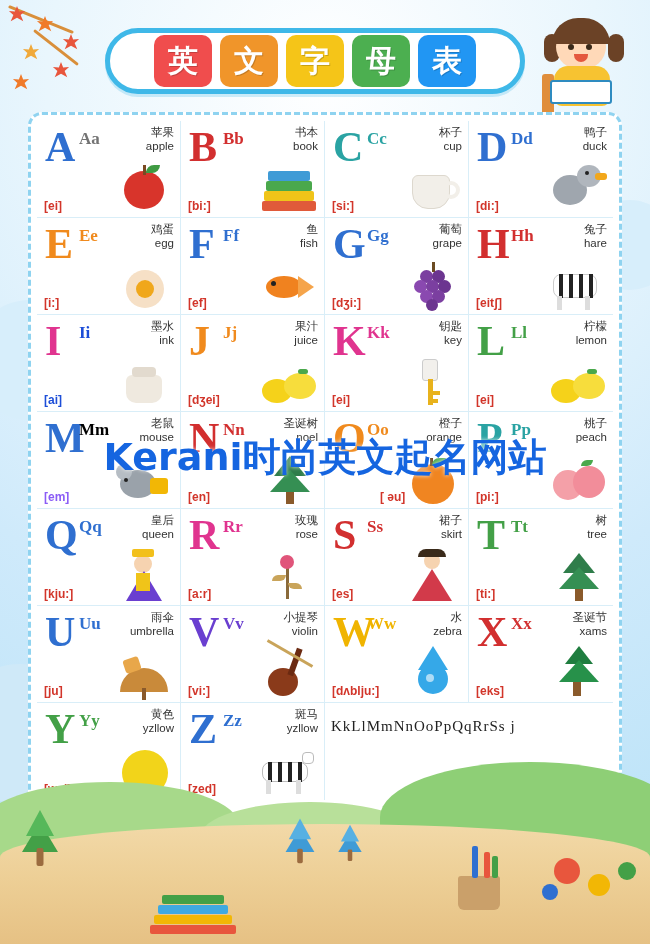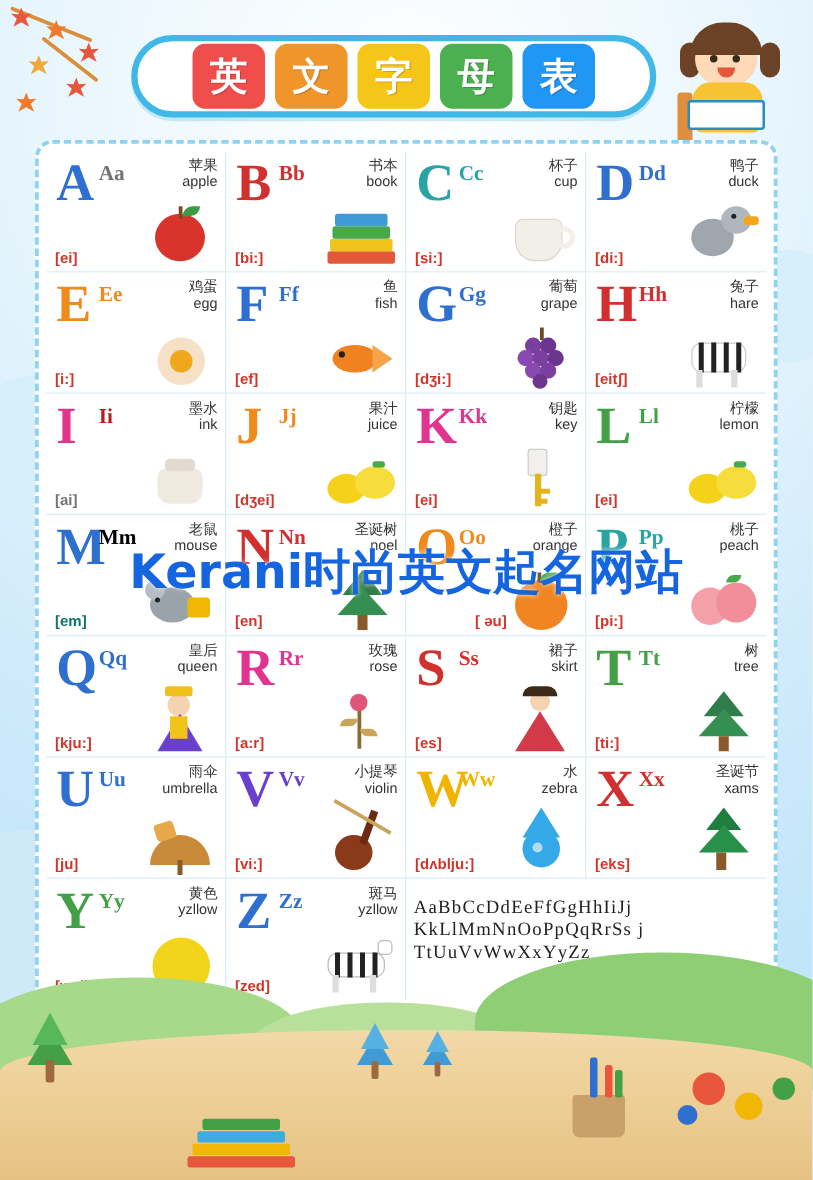--- a/index.html
+++ b/index.html
@@ -273,24 +273,24 @@
           <div class="cn">兔子</div>
           <div class="en">hare</div>
           <div class="ipa" style="color: rgb(210, 53, 42);">[eitʃ]</div>
         </div>
         <div class="cell">
           <div class="pic">
             <div class="rect" style="left:12px;top:24px;width:36px;height:28px;background:#efe9df;border-radius:6px 6px 10px 10px;"></div>
            <div class="rect" style="left:18px;top:16px;width:24px;height:10px;background:#e2dace;border-radius:4px;"></div>
           </div>
           <div class="bigletter" style="color: rgb(224, 52, 143);">I</div>
-          <div class="smallpair" style="color: #b91c1c;">Ii</div>
+          <div class="smallpair" style="color: #1d4ed8;">Ii</div>
           <div class="cn">墨水</div>
           <div class="en">ink</div>
-          <div class="ipa" style="color: #737373;">[ai]</div>
+          <div class="ipa" style="color: #1d4ed8;">[ai]</div>
         </div>
         <div class="cell">
           <div class="pic">
             <div class="circ" style="left:4px;top:28px;width:30px;height:24px;background:#f5d21a;"></div>
            <div class="circ" style="left:26px;top:22px;width:32px;height:26px;background:#f7dd3c;"></div>
            <div class="rect" style="left:40px;top:18px;width:10px;height:5px;background:#4aa84c;border-radius:4px;"></div>
           </div>
           <div class="bigletter" style="color: rgb(240, 138, 29);">J</div>
           <div class="smallpair" style="color: rgb(240, 138, 29);">Jj</div>
           <div class="cn">果汁</div>
@@ -326,21 +326,21 @@
           <div class="pic">
             <div class="circ" style="left:6px;top:22px;width:36px;height:28px;background:#9aa2aa;"></div>
            <div class="circ" style="left:2px;top:16px;width:16px;height:16px;background:#b6bdc4;"></div>
            <div class="circ" style="left:10px;top:30px;width:4px;height:4px;background:#222;"></div>
            <div class="rect" style="left:36px;top:30px;width:18px;height:16px;background:#f2b705;border-radius:3px;"></div>
           </div>
           <div class="bigletter" style="color: rgb(47, 111, 208);">M</div>
           <div class="smallpair" style="color: #000000;">Mm</div>
           <div class="cn">老鼠</div>
           <div class="en">mouse</div>
-          <div class="ipa" style="color: #0f766e;">[em]</div>
+          <div class="ipa" style="color: #8b5cf6;">[em]</div>
         </div>
         <div class="cell">
           <div class="pic">
             <div class="tri" style="left:16px;top:8px;border-left:16px solid transparent;border-right:16px solid transparent;border-bottom:20px solid #2f7d4a;"></div>
            <div class="tri" style="left:12px;top:22px;border-left:20px solid transparent;border-right:20px solid transparent;border-bottom:22px solid #358f53;"></div>
            <div class="rect" style="left:28px;top:44px;width:8px;height:12px;background:#8a5a2b;"></div>
           </div>
           <div class="bigletter" style="color: rgb(210, 47, 47);">N</div>
           <div class="smallpair" style="color: rgb(210, 47, 47);">Nn</div>
           <div class="cn">圣诞树</div>
@@ -491,23 +491,21 @@
            <div class="rect" style="left:38px;top:40px;width:5px;height:14px;background:#ddd;"></div>
           </div>
           <div class="bigletter" style="color: rgb(47, 111, 208);">Z</div>
           <div class="smallpair" style="color: rgb(47, 111, 208);">Zz</div>
           <div class="cn">斑马</div>
           <div class="en">yzllow</div>
           <div class="ipa" style="color: rgb(210, 53, 42);">[zed]</div>
         </div>
         <div class="cell lastrow" style="grid-column: span 2; border-right: none;">
           <div class="stripwrap">
-            <div class="striprow">AaBbCcDdEeFfGgHhIiJj</div>
             <div class="striprow">KkLlMmNnOoPpQqRrSs j</div>
-            <div class="striprow">TtUuVvWwXxYyZz</div>
           </div>
         </div>
       </div>
   </div>
 
   <div class="watermark">Kerani时尚英文起名网站</div>
 
   <div class="hill hill-l"></div>
   <div class="hill hill-m"></div>
   <div class="hill hill-r"></div>

